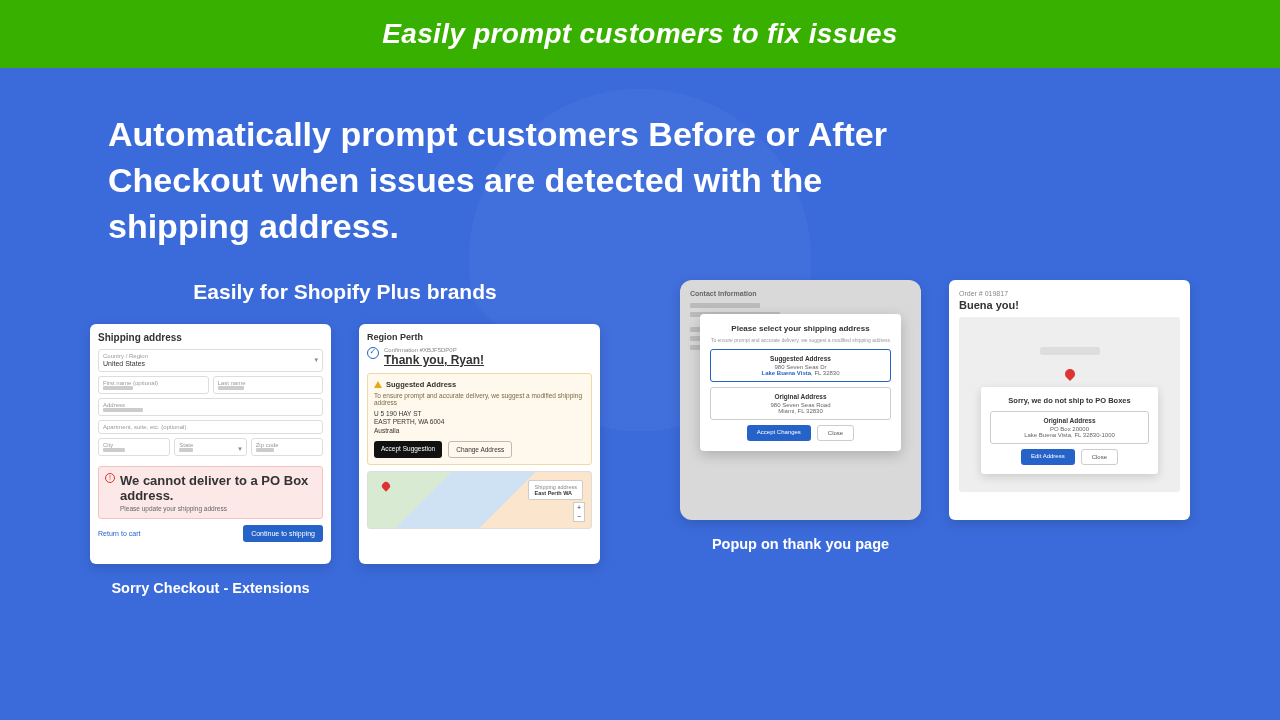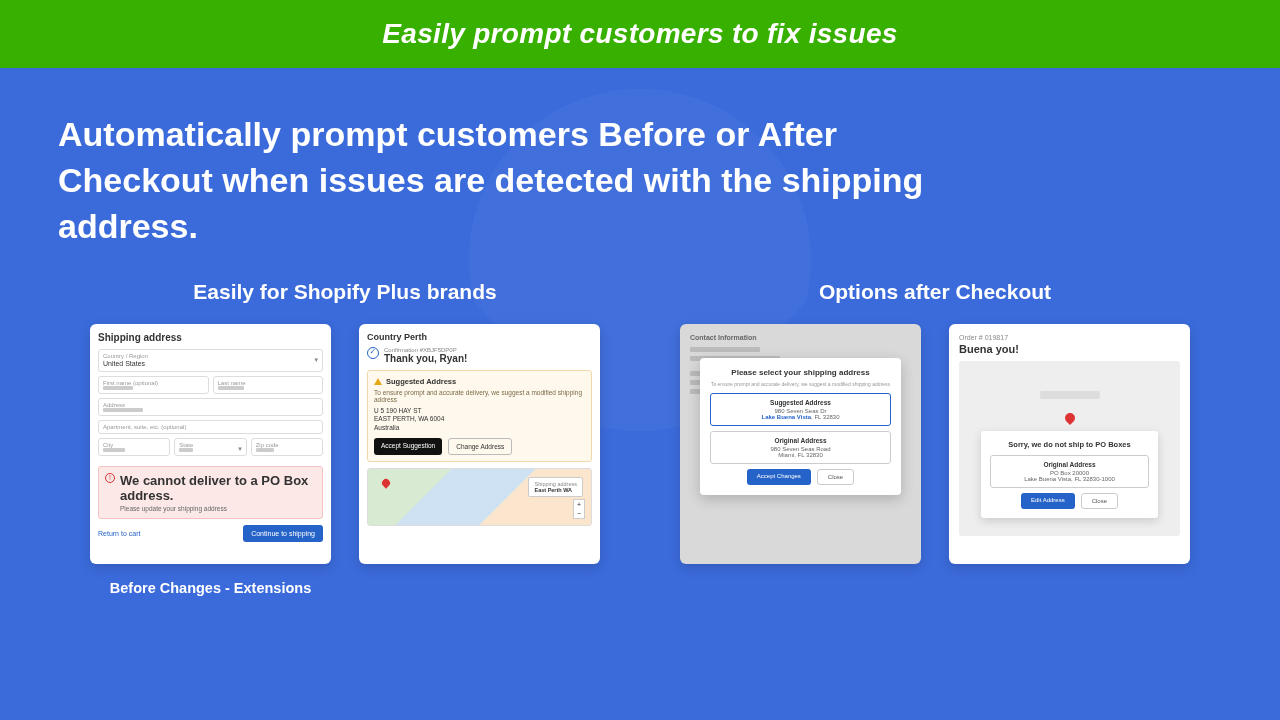--- a/index.html
+++ b/index.html
@@ -29,21 +29,21 @@
     font-size: 28px;
     padding: 18px 0;
     font-style: italic;
     letter-spacing: .3px;
   }
   .headline {
     color: #fff;
     font-weight: 700;
     font-size: 34px;
     line-height: 1.35;
-    padding: 44px 58px 30px;
+    padding: 44px 108px 30px;
     max-width: 1050px;
     font-style: normal;
   }
   .cols {
     display: flex;
     gap: 80px;
     padding: 0 90px;
     position:relative;
   }
   .group { flex: 1; }
@@ -92,37 +92,37 @@
   .err .m2{font-size:6.5px;color:#666;margin-top:2px;}
   .foot{display:flex;justify-content:space-between;align-items:center;margin-top:4px;}
   .foot .lnk{color:#2563c9;font-size:7px;}
   .foot .btn{background:#2563c9;color:#fff;font-size:7px;padding:5px 8px;border-radius:3px;}
   
   .c2 .brand{font-size:9px;font-weight:700;margin-bottom:5px;}
   .c2 .conf{display:flex;gap:5px;align-items:flex-start;margin-bottom:6px;}
   .c2 .ck{width:12px;height:12px;border:1.5px solid #2563c9;border-radius:50%;position:relative;flex:none;}
   .c2 .ck::after{content:"✓";color:#2563c9;font-size:8px;position:absolute;top:-1px;left:1.5px;}
   .c2 .cnum{font-size:6px;color:#888;}
-  .c2 .thx{font-size:10px;font-weight:700;}
+  .c2 .thx{font-size:12px;font-weight:700;text-decoration:underline;}
   .sug{background:#fff8ec;border:1px solid #f0d9a8;border-radius:3px;padding:6px;}
   .sug .sh{display:flex;gap:4px;align-items:center;margin-bottom:3px;}
   .tri{width:0;height:0;border-left:4px solid transparent;border-right:4px solid transparent;border-bottom:7px solid #e6a817;}
   .sug .t{font-size:7.5px;font-weight:600;}
   .sug .d{font-size:6.5px;color:#7a6a47;margin-bottom:4px;}
   .sug .addr{font-size:6.5px;line-height:1.3;}
   .bns{display:flex;gap:6px;margin-top:6px;}
   .bn{padding:4px 7px;border-radius:3px;font-size:6.5px;}
   .bn.p{background:#111;color:#fff;}
   .bn.s{border:1px solid #bbb;color:#333;}
   .map{margin-top:6px;height:58px;border:1px solid #ddd;border-radius:3px;background:linear-gradient(135deg,#d9ead3 0 30%,#cfe2f3 30% 60%,#fce5cd 60% 100%);position:relative;}
   .pin{position:absolute;top:10px;left:14px;width:8px;height:8px;background:#d33;border-radius:50% 50% 50% 0;transform:rotate(-45deg);}
   .mapbox{position:absolute;top:8px;right:8px;background:#fff;border:1px solid #ccc;border-radius:2px;padding:3px 5px;font-size:5.5px;}
   .zoom{position:absolute;bottom:6px;right:6px;background:#fff;border:1px solid #ccc;width:12px;font-size:7px;text-align:center;line-height:9px;}
   
-  .c3{background:#dad9d9;padding:0;}
+  .c3{background:#dad9d9;padding:0;border-radius:12px;}
   .c3b{position:absolute;inset:0;padding:10px;filter:blur(.3px);}
   .gh{height:5px;background:#bbb;border-radius:1px;margin-bottom:4px;}
   .c3 .modal{position:absolute;top:34px;left:20px;right:20px;background:#fff;border-radius:4px;box-shadow:0 4px 14px rgba(0,0,0,.2);padding:10px;text-align:center;}
   .c3 .mt{font-size:8px;font-weight:600;margin-bottom:4px;}
   .c3 .msub{font-size:5px;color:#999;margin-bottom:6px;}
   .abox{border:1px solid #ccc;border-radius:3px;padding:5px;margin-bottom:5px;font-size:6px;}
   .abox.sg{border-color:#2563c9;}
   .abox .at{font-size:6.5px;font-weight:600;margin-bottom:2px;}
   .abox .al{color:#666;}
   .abox .al .hl{color:#2563c9;font-weight:600;}
@@ -196,26 +196,26 @@
             <div>
               <div class="m1">We cannot deliver to a PO Box address.</div>
               <div class="m2">Please update your shipping address</div>
             </div>
           </div>
           <div class="foot">
             <span class="lnk">Return to cart</span>
             <span class="btn">Continue to shipping</span>
           </div>
         </div>
-        <div class="caption">Before Changes - Extensions</div>
+        <div class="caption">Sorry Checkout - Extensions</div>
       </div>
 
       <div class="card-wrap">
         <div class="card c2">
-          <div class="brand">Country Perth</div>
+          <div class="brand">Region Perth</div>
           <div class="conf">
             <div class="ck"></div>
             <div>
               <div class="cnum">Confirmation #XBJF5DP0P</div>
               <div class="thx">Thank you, Ryan!</div>
             </div>
           </div>
           <div class="sug">
             <div class="sh">
                 <div class="tri"></div>
@@ -240,21 +240,20 @@
             </div>
             <div class="zoom">+<br>−</div>
           </div>
         </div>
       </div>
 
     </div>
   </div>
 
   <div class="group">
-    <div class="group-title">Options after Checkout</div>
     <div class="row">
 
       <div class="card-wrap">
         <div class="card c3">
           <div class="c3b">
             <div style="font-size:7px;font-weight:600;color:#666;margin-bottom:6px">Contact Information</div>
             <div class="gh" style="width:70px"></div>
               <div class="gh" style="width:90px"></div>
             <div class="gh" style="width:110px;margin-top:10px"></div>
               <div class="gh" style="width:80px"></div>
@@ -272,20 +271,21 @@
               <div class="at">Original Address</div>
               <div class="al">980 Seven Seas Road</div>
               <div class="al">Miami, FL 32830</div>
             </div>
             <div class="mr">
               <span class="mb p">Accept Changes</span>
               <span class="mb s">Close</span>
             </div>
           </div>
         </div>
+        <div class="caption">Popup on thank you page</div>
       </div>
 
       <div class="card-wrap">
         <div class="card c4">
           <div class="on">Order # 019817</div>
           <div class="ty">Buena you!</div>
           <div class="area">
             <div class="ghc"></div>
             <div class="modal">
               <div class="mt">Sorry, we do not ship to PO Boxes</div>

